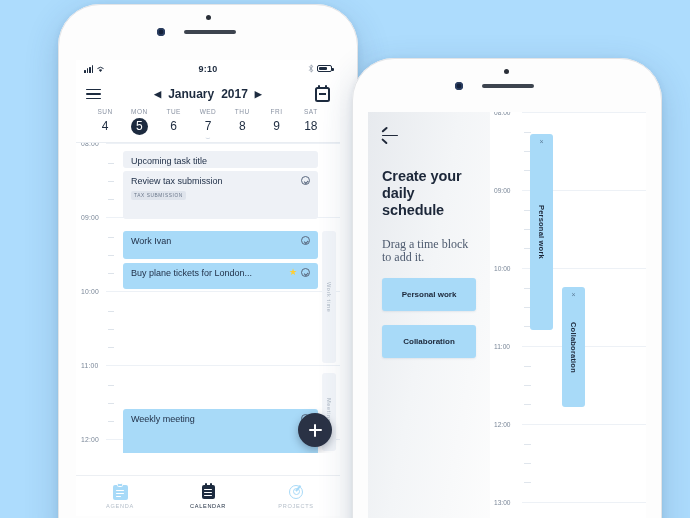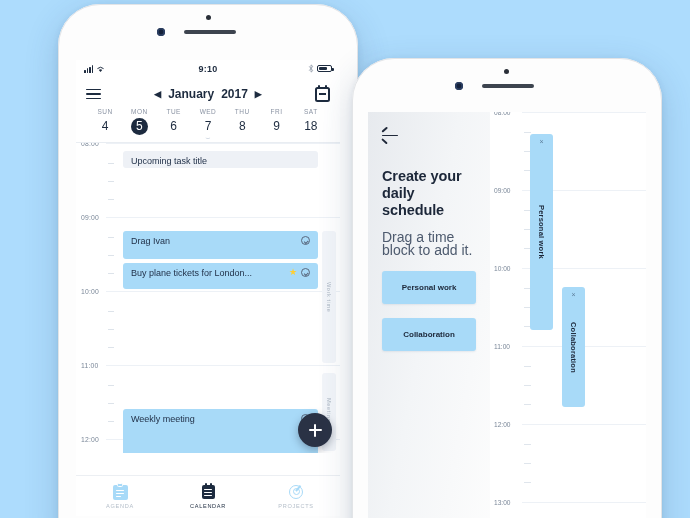--- a/index.html
+++ b/index.html
@@ -129,21 +129,21 @@
   .rs{position:relative;width:100%;height:100%;background:#fff;display:flex;}
   .left-pane{width:122px;position:relative;
     background:linear-gradient(100deg,#e7eaee 0%,#f3f5f7 45%,#fdfdfd 100%);
     padding:16px 14px 0;box-sizing:border-box;}
   .backarrow{width:17px;height:14px;position:relative;cursor:pointer;margin-bottom:26px;}
   .backarrow .ln{position:absolute;left:0;top:6.5px;width:16px;height:1.7px;background:#20293a;border-radius:1px;}
   .backarrow .a1,.backarrow .a2{position:absolute;left:0;width:6.5px;height:1.7px;background:#20293a;border-radius:1px;}
   .backarrow .a1{top:3px;transform:rotate(-42deg);transform-origin:left center;}
   .backarrow .a2{top:10px;transform:rotate(42deg);transform-origin:left center;}
   .rp-title{font-size:14.5px;font-weight:bold;color:#1c2739;line-height:17px;letter-spacing:-.1px;}
-  .rp-sub{font-size:14px;color:#4d5a6e;line-height:13px;margin-top:12px;}
+  .rp-sub{font-size:12px;color:#4d5a6e;line-height:13px;margin-top:19px;font-family:Liberation Serif, serif;}
   .blk-btn{background:#A8DAF8;border-radius:3px;height:33px;display:flex;align-items:center;
     justify-content:center;font-size:8px;font-weight:bold;color:#1c2739;margin-top:14px;cursor:pointer;
     box-shadow:0 1px 2px rgba(60,90,130,.10);}
 
   .right-pane{flex:1;position:relative;background:#fff;overflow:hidden;}
   .rp-hour{position:absolute;left:0;right:0;}
   .rp-hlabel{position:absolute;left:4px;font-size:6.6px;color:#7a8798;}
   .rp-hline{position:absolute;left:32px;right:0;height:1px;background:#edf1f6;}
   .rp-tick{position:absolute;left:34px;width:7px;height:1.3px;background:#dfe5ec;}
 
@@ -282,22 +282,31 @@
         <div class="sidebar-lane" style="top:88px;height:132px">
           <span>Work time</span>
         </div>
         <div class="sidebar-lane" style="top:230px;height:78px">
           <span>Meetings</span>
         </div>
 
         <div class="ev grey" style="top:8px;height:17px">
           <span class="t">Upcoming task title</span>
         </div>
+        <div class="ev grey" style="top:28px;height:48px;flex-direction:column">
+          <div style="display:flex;width:100%;align-items:flex-start">
+            <span class="t">Review tax submission</span>
+            <span class="icons">
+              <span class="chk"></span>
+            </span>
+          </div>
+          <span class="tag">TAX SUBMISSION</span>
+        </div>
         <div class="ev blue" style="top:88px;height:28px">
-          <span class="t">Drag Ivan</span>
+          <span class="t">Work Ivan</span>
           <span class="icons">
             <span class="chk"></span>
           </span>
         </div>
         <div class="ev blue" style="top:120px;height:26px">
           <span class="t">Buy plane tickets for London...</span>
           <span class="icons">
             <span class="star">★</span>
             <span class="chk"></span>
           </span>

